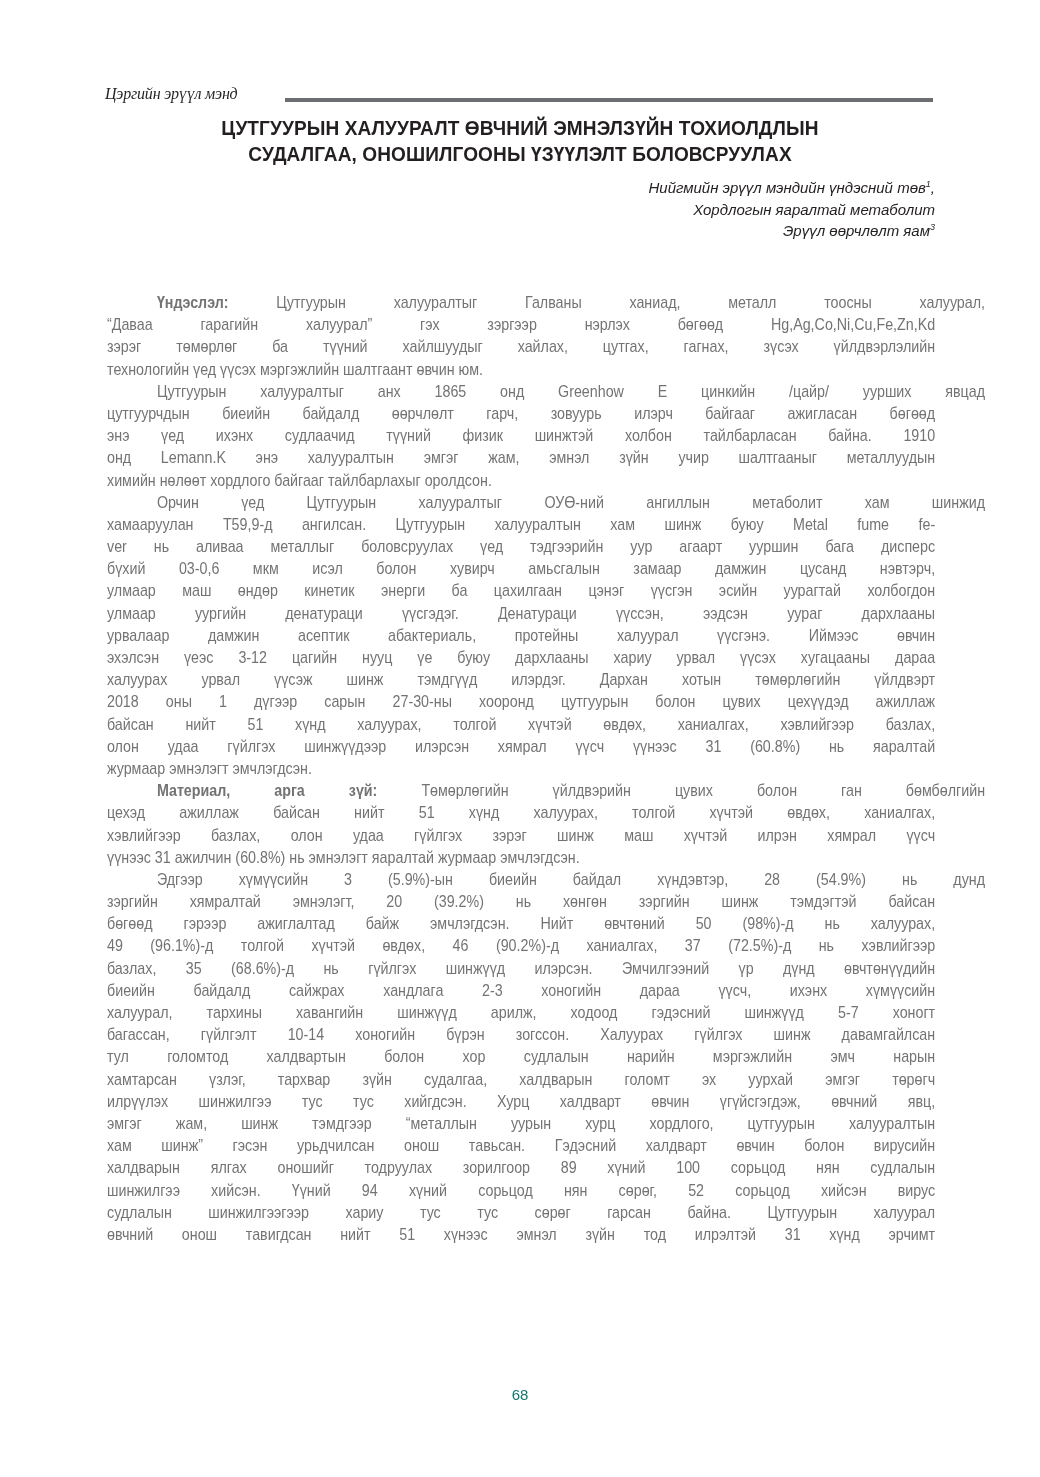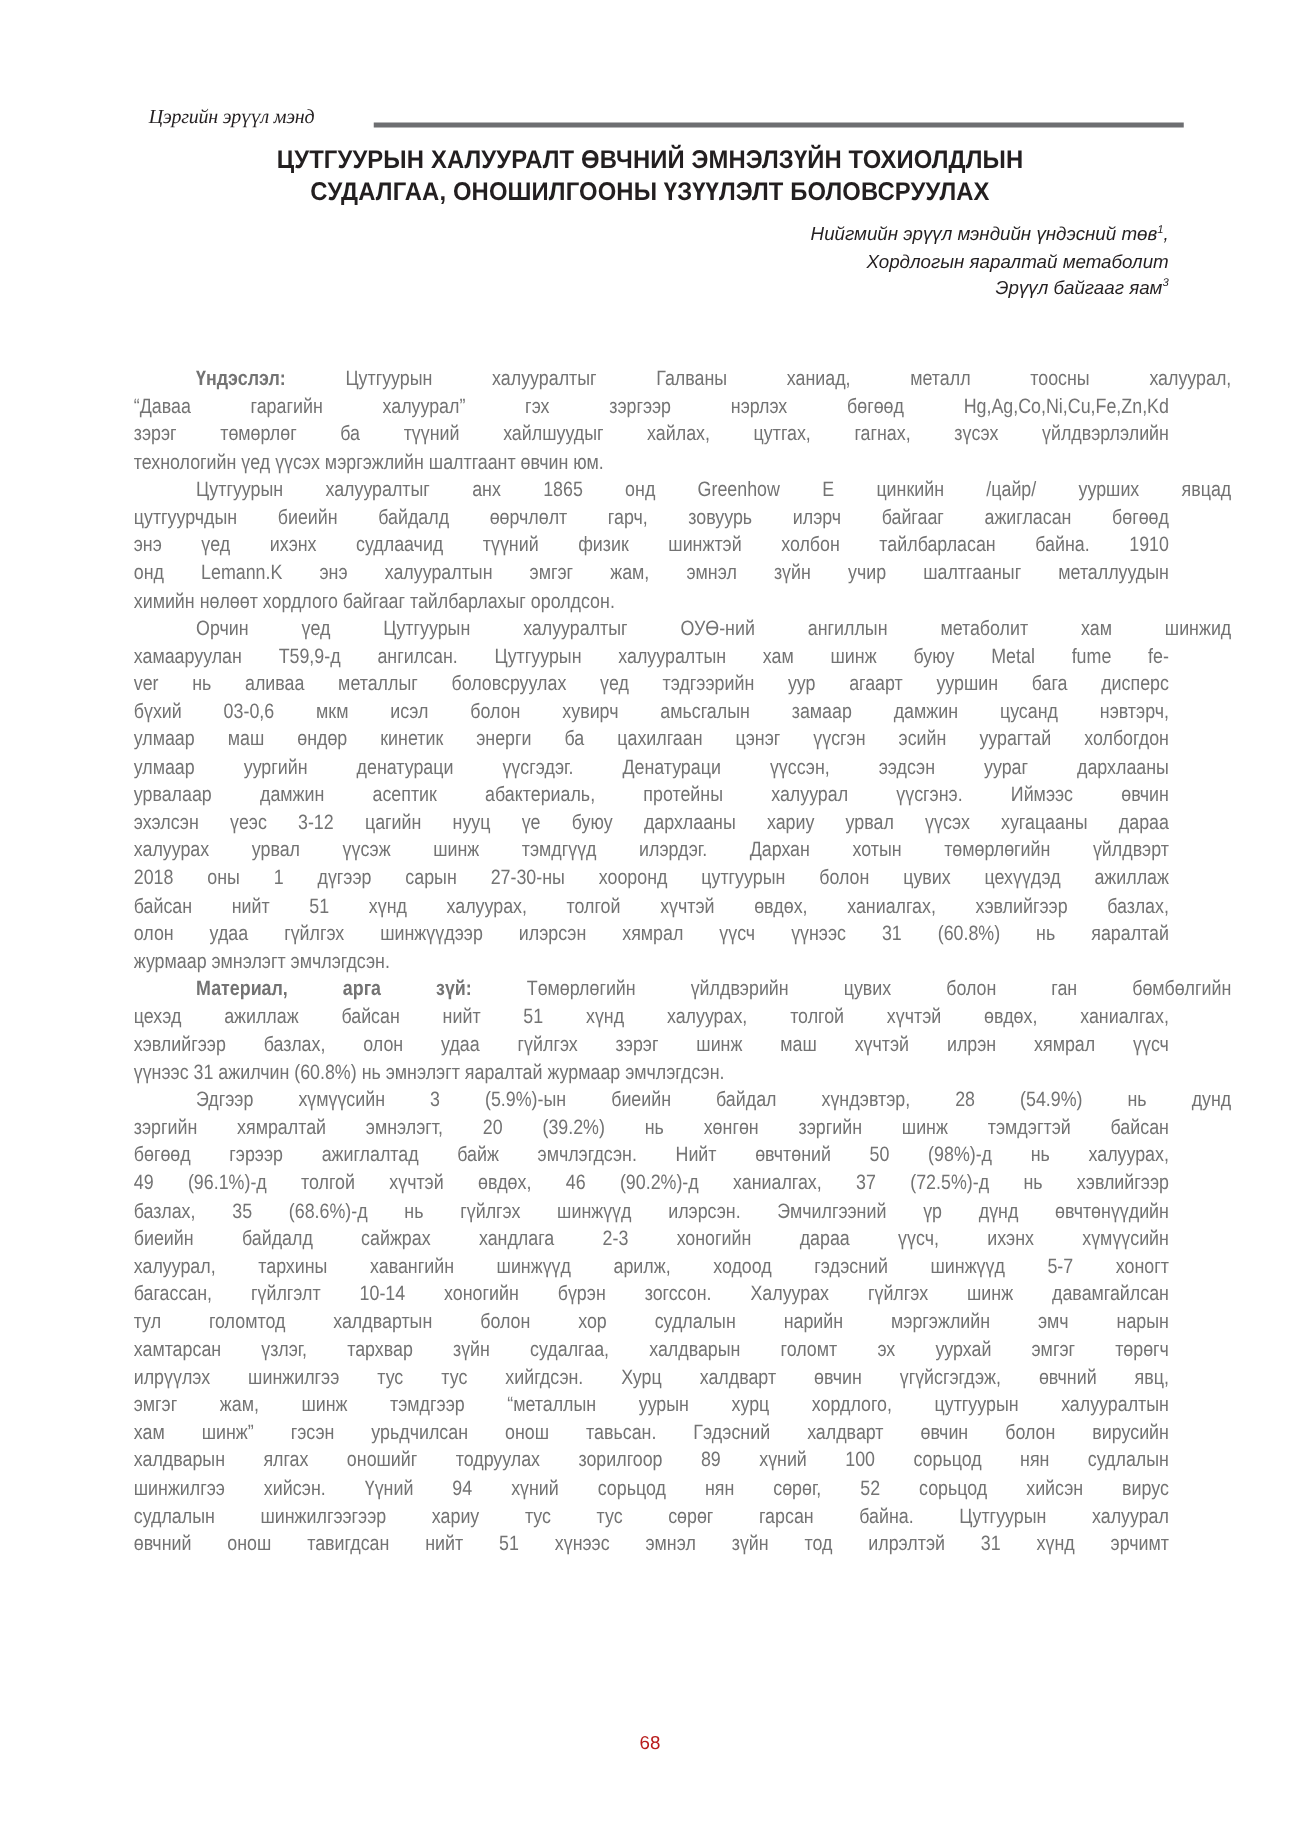--- a/index.html
+++ b/index.html
@@ -1,46 +1,46 @@
 <!DOCTYPE html>
 <html><head>
 <meta charset="utf-8">
 <style>
   html, body { margin: 0; padding: 0; background: #ffffff; }
   body { width: 1040px; height: 1477px; position: relative; overflow: hidden; color: #231f20; }
-  .header-row { position: absolute; left: 119px; top: 85px; width: 828px; height: 24px; text-align: center; }
+  .header-row { position: absolute; left: 105px; top: 85px; width: 828px; height: 24px; text-align: center; }
   .section-label { position: absolute; left: 0; top: 0; font-family: "Liberation Serif", serif; font-style: italic; font-size: 16px; color: #231f20; letter-spacing: -0.2px; }
   .header-rule { position: absolute; left: 180px; right: 0; top: 13px; height: 4px; background: #6d6e71; }
   .title { position: absolute; left: 100px; width: 840px; top: 115px; text-align: center; font-family: "Liberation Sans", sans-serif; font-weight: bold; font-size: 20.5px; line-height: 26px; color: #231f20; transform: scaleX(0.93); transform-origin: center top; letter-spacing: 0.1px; }
   .authors { position: absolute; right: 105px; top: 177px; width: 420px; text-align: right; font-family: "Liberation Sans", sans-serif; font-style: italic; font-size: 15px; line-height: 21.6px; color: #231f20; }
   .authors sup { font-size: 9px; vertical-align: 6px; line-height: 0; }
   .body-text { position: absolute; left: 107px; width: 828px; top: 292px; font-family: Liberation Sans, sans-serif; font-size: 16.6px; line-height: 22.2px; color: #737373; }
   .line { display: block; height: 22.2px; white-space: nowrap; overflow: visible; text-align: justify; text-align-last: justify; transform: scaleX(0.86); transform-origin: left top; width: 116.3%; }
   .line.last { text-align-last: left; }
   .indent { padding-left: 58px; }
   .b { font-weight: bold; }
-  .page-number { position: absolute; left: 0; width: 1040px; top: 1386px; text-align: center; font-family: "Liberation Sans", sans-serif; font-size: 15px; color: #b91c1c; }
+  .page-number { position: absolute; left: 0; width: 1040px; top: 1386px; text-align: center; font-family: "Liberation Sans", sans-serif; font-size: 15px; color: #0f766e; }
 </style>
 </head>
 <body>
 
 <div class="header-row">
   <span class="section-label">Цэргийн эрүүл мэнд</span>
   <div class="header-rule"></div>
 </div>
 
 <div class="title">
   <div>ЦУТГУУРЫН ХАЛУУРАЛТ ӨВЧНИЙ ЭМНЭЛЗҮЙН ТОХИОЛДЛЫН</div>
   <div>СУДАЛГАА, ОНОШИЛГООНЫ ҮЗҮҮЛЭЛТ БОЛОВСРУУЛАХ</div>
 </div>
 
 <div class="authors">
   <div><span>Нийгмийн эрүүл мэндийн үндэсний төв</span><sup>1</sup><span>,</span></div>
   <div><span>Хордлогын яаралтай метаболит</span></div>
-  <div><span>Эрүүл байгааг яам</span><sup>3</sup></div>
+  <div><span>Эрүүл өөрчлөлт яам</span><sup>3</sup></div>
 </div>
 
 <div class="body-text">
   <div>
     <span class="line indent"><span class="b">Үндэслэл:</span><span> Цутгуурын халууралтыг Галваны ханиад, металл тоосны халуурал,</span></span>
     <span class="line">“Даваа гарагийн халуурал” гэх зэргээр нэрлэх бөгөөд Hg,Ag,Co,Ni,Cu,Fe,Zn,Kd</span>
     <span class="line">зэрэг төмөрлөг ба түүний хайлшуудыг хайлах, цутгах, гагнах, зүсэх үйлдвэрлэлийн</span>
     <span class="line last">технологийн үед үүсэх мэргэжлийн шалтгаант өвчин юм.</span>
   </div>
   <div>

